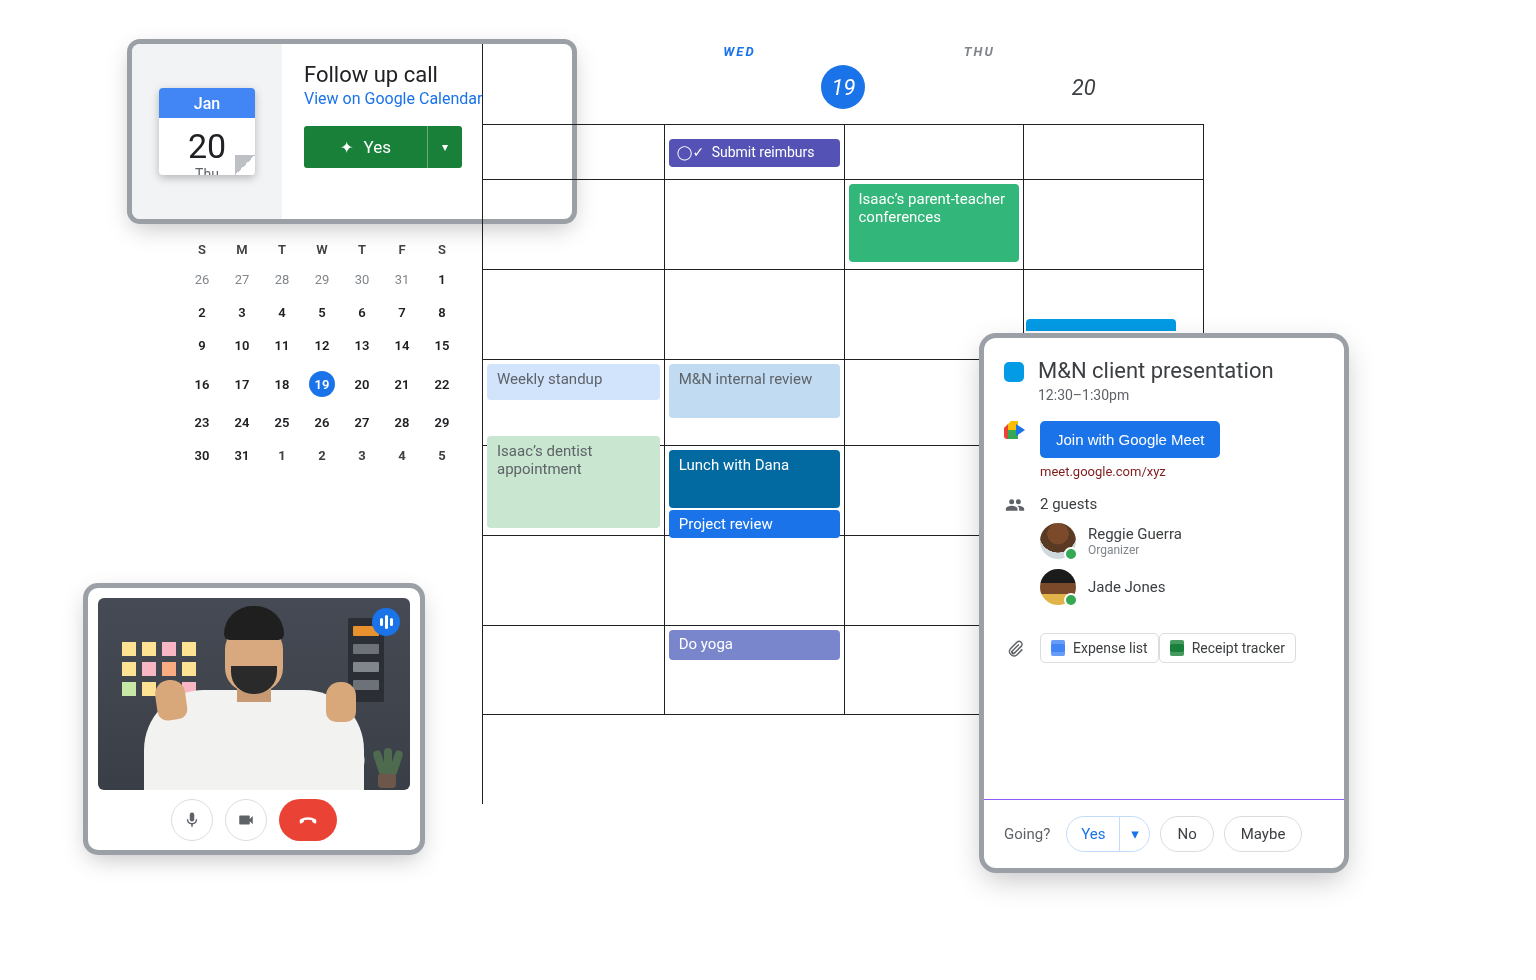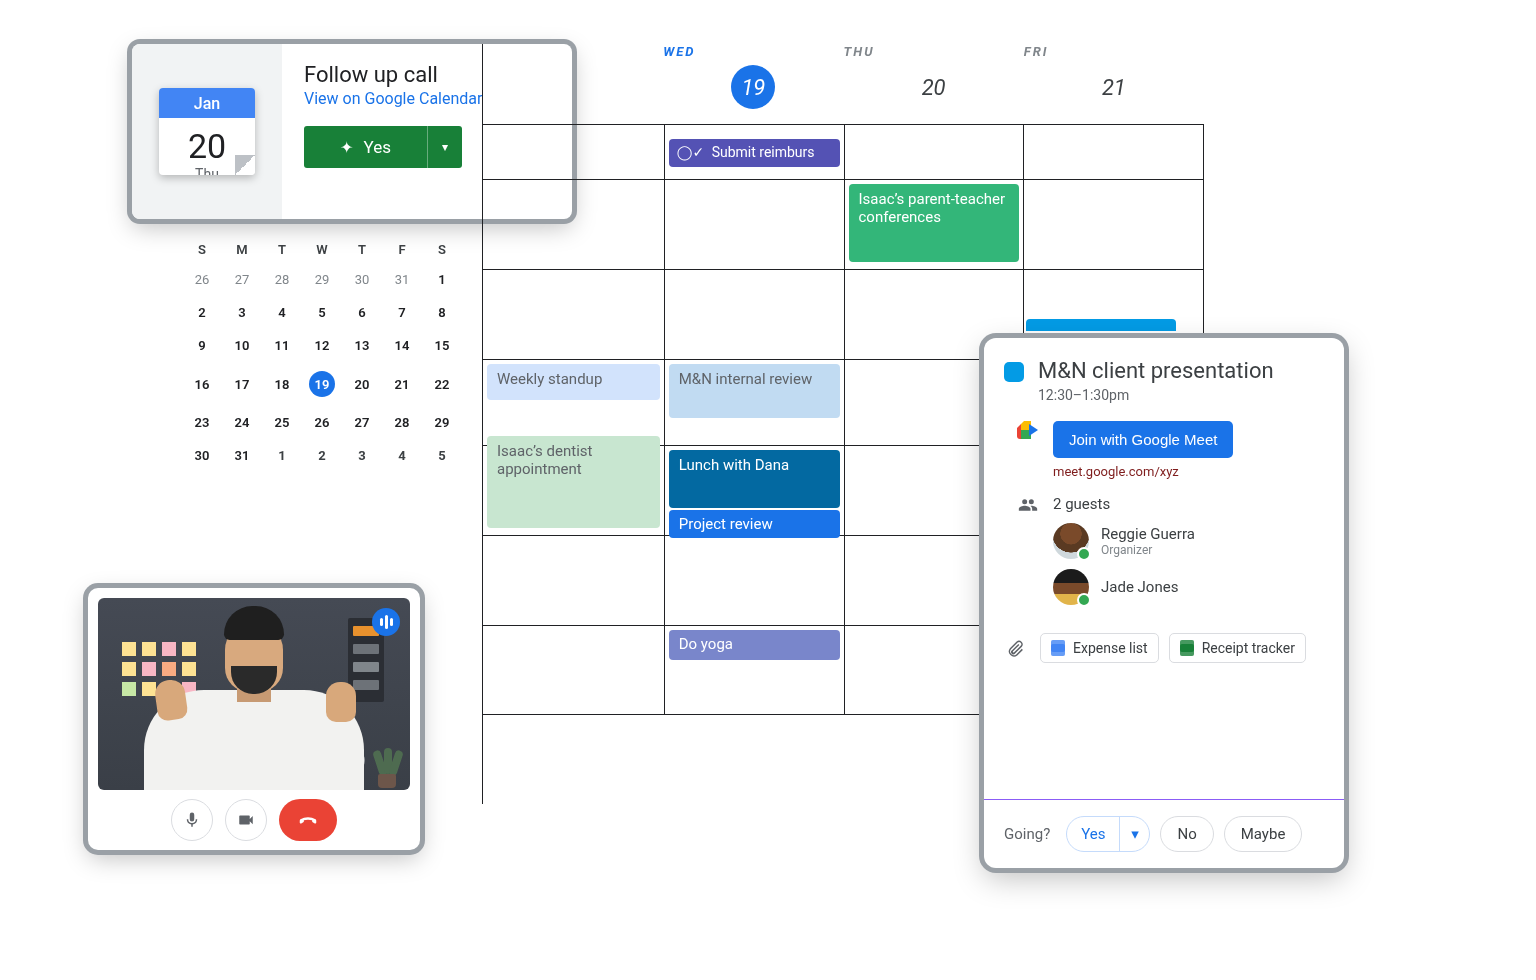--- a/index.html
+++ b/index.html
@@ -171,41 +171,41 @@
   .panel {
     position:absolute; left:984px; top:338px; width:360px; height:530px;
     background:#fff; border-radius:12px; box-shadow:0 0 0 5px #9aa0a6, 0 10px 30px rgba(0,0,0,.25);
     display:flex; flex-direction:column;
   }
   .panel .phead { padding:20px 20px 10px 20px; display:flex; gap:14px; }
   .sq { width:20px; height:20px; border-radius:5px; background:#039be5; margin-top:4px; }
   .phead .t { font-size:22px; color:#3c4043; }
   .phead .time { font-size:14px; color:#5f6368; margin-top:4px; }
 
-  .prow { padding:8px 20px; display:flex; gap:14px; align-items:flex-start;margin-left:13px; }
+  .prow { padding:8px 20px; display:flex; gap:14px; align-items:flex-start; }
   .picon { width:22px; display:flex; justify-content:center; color:#5f6368; }
   .join {
     background:#1a73e8; color:#fff; font-size:15px; border:none; padding:10px 16px; border-radius:5px; cursor:pointer;
   }
   .murl { font-size:13px; color:#7f1d1d; margin-top:6px; }
 
   .guests .lbl { font-size:15px; color:#3c4043; margin-bottom:10px; }
   .guest { display:flex; align-items:center; gap:12px; margin-bottom:10px; }
   .avatar { width:36px; height:36px; border-radius:50%; position:relative; }
   .avatar .chk {
     position:absolute; right:-2px; bottom:-2px; width:14px; height:14px; border-radius:50%;
     background:#34a853; border:2px solid #fff;
   }
   .av1 { background: radial-gradient(circle at 50% 30%, #7a4a2a 0 34%, #5a3a22 35% 60%, #cfd8dc 61% 100%); }
   .av2 { background: linear-gradient(180deg,#1b1b1b 0 40%, #7a4a2a 40% 70%, #e1b44a 70% 100%); border-radius:50%; }
   .gname { font-size:15px; color:#3c4043; }
   .grole { font-size:12px; color:#80868b; }
 
   .attach { padding:10px 20px; display:flex; gap:14px; align-items:center; }
-  .chips { display:flex; gap:10px; }
+  .chips { display:flex; }
   .chip {
     border:1px solid #dadce0; border-radius:5px; padding:6px 10px; font-size:14px; color:#3c4043;
     display:flex; align-items:center; gap:8px; cursor:pointer; background:#fff;
   }
   .doc-i { width:14px; height:16px; border-radius:2px; display:inline-block; }
   .doc-blue { background:#4285f4; box-shadow: inset 0 4px 0 #fff3, inset 0 -4px 0 #fff3; }
   .doc-green { background:#188038; box-shadow: inset 0 4px 0 #fff3, inset 0 -4px 0 #fff3; }
 
   .panel .footer {
     margin-top:auto; border-top:1px solid #8b5cf6; padding:16px 20px; display:flex; align-items:center; gap:10px;
@@ -338,24 +338,20 @@
 <div class="grid">
   <div class="head">
     <div class="col firstcol"></div>
     <div class="col othercol">
       <div class="dow active">WED</div>
       <div class="num-wrap active">19</div>
     </div>
     <div class="col othercol">
       <div class="dow">THU</div>
       <div class="num-wrap">20</div>
-    </div>
-    <div class="col othercol">
-      <div class="dow">FRI</div>
-      <div class="num-wrap">21</div>
     </div>
   </div>
 
   <div class="rows">
 
     <div class="row h55">
       <div class="cell"></div>
       <div class="cell">
         <div class="event c-indigo" style="top:14px;height:28px;padding:5px 8px;font-size:14px;">
           <span class="task-check">◯✓</span>

